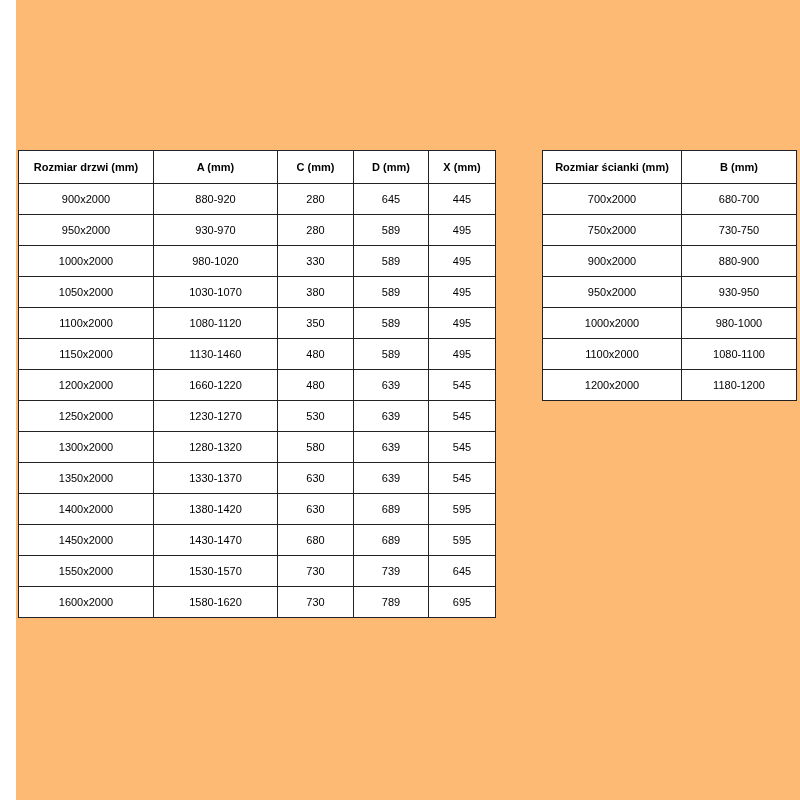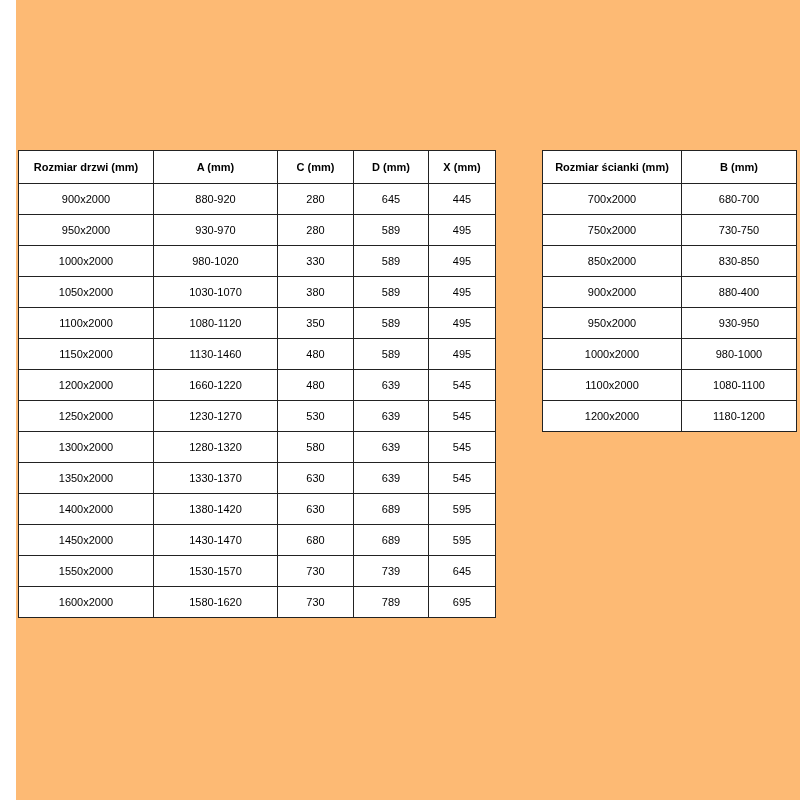--- a/index.html
+++ b/index.html
@@ -185,26 +185,22 @@
     <tbody>
         <tr>
           <td>700x2000</td>
           <td>680-700</td>
         </tr>
         <tr>
           <td>750x2000</td>
           <td>730-750</td>
         </tr>
         <tr>
-          <td>850x2000</td>
-          <td>830-850</td>
-        </tr>
-        <tr>
           <td>900x2000</td>
-          <td>880-400</td>
+          <td>880-900</td>
         </tr>
         <tr>
           <td>950x2000</td>
           <td>930-950</td>
         </tr>
         <tr>
           <td>1000x2000</td>
           <td>980-1000</td>
         </tr>
         <tr>

